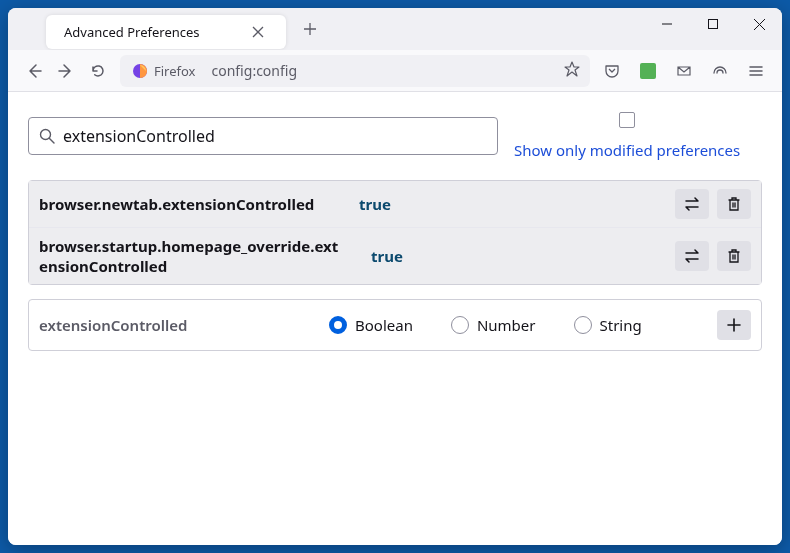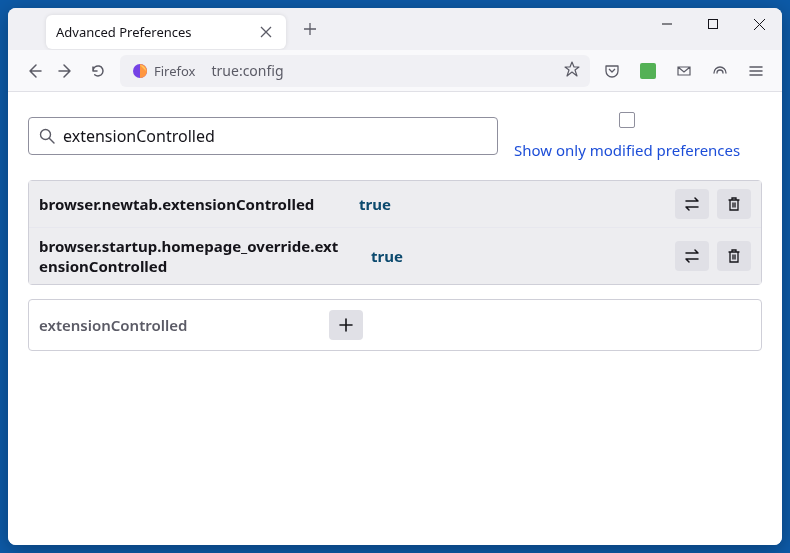--- a/index.html
+++ b/index.html
@@ -1,20 +1,20 @@
 <!DOCTYPE html>
 <html><head>
 <meta charset="utf-8">
 <style>
 * { margin: 0; padding: 0; box-sizing: border-box; font-family: "Segoe UI", system-ui, sans-serif; }
 body { width: 790px; height: 553px; background: #0d5aa7; overflow: hidden; }
 .window { position: absolute; top: 8px; left: 8px; right: 8px; bottom: 8px; background: #f0f0f4; border-radius: 8px; overflow: hidden; display: flex; flex-direction: column; box-shadow: 0 4px 20px rgba(0,0,0,0.3); }
 .titlebar { height: 42px; display: flex; align-items: center; justify-content: space-between; padding: 0; background: #f0f0f4; }
 .tabs-area { display: flex; align-items: center; padding-left: 38px; height: 100%; }
-.tab { background: #fff; border-radius: 6px; height: 34px; min-width: 240px; display: flex; align-items: center; padding: 0 10px; font-size: 13px; color: #15141a; margin-top: 6px; box-shadow: 0 0 4px rgba(0,0,0,0.1); }
+.tab { background: #fff; border-radius: 6px; height: 34px; min-width: 240px; display: flex; align-items: center; padding: 0 18px; font-size: 13px; color: #15141a; margin-top: 6px; box-shadow: 0 0 4px rgba(0,0,0,0.1); }
 .tab-title { flex: 1; }
 .tab-close { width: 20px; height: 20px; display: flex; align-items: center; justify-content: center; color: #5b5b66; border-radius: 4px; cursor: pointer; }
 .new-tab { width: 28px; height: 28px; margin-left: 10px; display: flex; align-items: center; justify-content: center; color: #5b5b66; border-radius: 4px; cursor: pointer; font-size: 18px; }
 .window-controls { display: flex; height: 100%; }
 .wbtn { width: 46px; height: 32px; display: flex; align-items: center; justify-content: center; color: #15141a; cursor: pointer; }
 .toolbar { height: 42px; background: #f9f9fb; display: flex; align-items: center; padding: 0 10px; gap: 0; border-bottom: 1px solid #e0e0e6; }
 .nav-btn { width: 32px; height: 32px; display: flex; align-items: center; justify-content: center; border-radius: 4px; color: #5b5b66; cursor: pointer; }
 .urlbar { flex: 1; height: 32px; background: #f0f0f4; border-radius: 6px; display: flex; align-items: center; padding: 0 10px; margin: 0 6px; gap: 8px; }
 .identity { display: flex; align-items: center; gap: 6px; background: transparent; padding: 2px 8px 2px 2px; border-radius: 4px; font-size: 13px; color: #5b5b66; }
 .ff-logo { width: 16px; height: 16px; }
@@ -105,21 +105,21 @@
       </div>
     <div class="urlbar">
       <div class="identity">
         <svg class="ff-logo" viewBox="0 0 16 16">
             <circle cx="8" cy="8" r="7" fill="#7542e5"></circle>
             <path d="M8 1 C12 1 15 4 15 8 C15 12 12 15 8 15" fill="#ff9640"></path>
             <path d="M8 2 C11 2 14 5 14 8" fill="#ffd567" opacity="0.8"></path>
           </svg>
         <span>Firefox</span>
       </div>
-      <span class="url-text">true:config</span>
+      <span class="url-text">config:config</span>
       <span class="star"><svg width="16" height="16" viewBox="0 0 16 16">
             <path d="M8 1 L10 6 L15 6 L11 9 L13 15 L8 11 L3 15 L5 9 L1 6 L6 6 Z" stroke="currentColor" fill="none" stroke-width="1.2" stroke-linejoin="round"></path>
           </svg></span>
     </div>
     <div class="toolbar-icons">
       <div class="ticon">
           <svg width="16" height="16" viewBox="0 0 16 16">
             <path d="M2 3 H14 V8 A6 6 0 0 1 2 8 Z M5 6 L8 9 L11 6" stroke="currentColor" fill="none" stroke-width="1.3" stroke-linejoin="round"></path>
           </svg>
         </div>
@@ -190,20 +190,34 @@
               <svg width="14" height="16" viewBox="0 0 14 16">
                 <path d="M2 4 H12 M5 4 V2 H9 V4 M3 4 V14 H11 V4 M6 7 V11 M8 7 V11" stroke="currentColor" fill="none" stroke-width="1.3" stroke-linecap="round"></path>
               </svg>
             </button>
         </div>
       </div>
     </div>
 
     <div class="add-row">
       <div class="add-name">extensionControlled</div>
+      <div class="radio-group">
+        <label class="radio-item">
+          <span class="radio checked"></span>
+          <span>Boolean</span>
+        </label>
+        <label class="radio-item">
+          <span class="radio"></span>
+          <span>Number</span>
+        </label>
+        <label class="radio-item">
+          <span class="radio"></span>
+          <span>String</span>
+        </label>
+      </div>
       <button class="action-btn">
           <svg width="14" height="14" viewBox="0 0 14 14">
             <path d="M7 1 V13 M1 7 H13" stroke="currentColor" stroke-width="1.6" stroke-linecap="round"></path>
           </svg>
         </button>
     </div>
 
   </div>
 </div>
 

